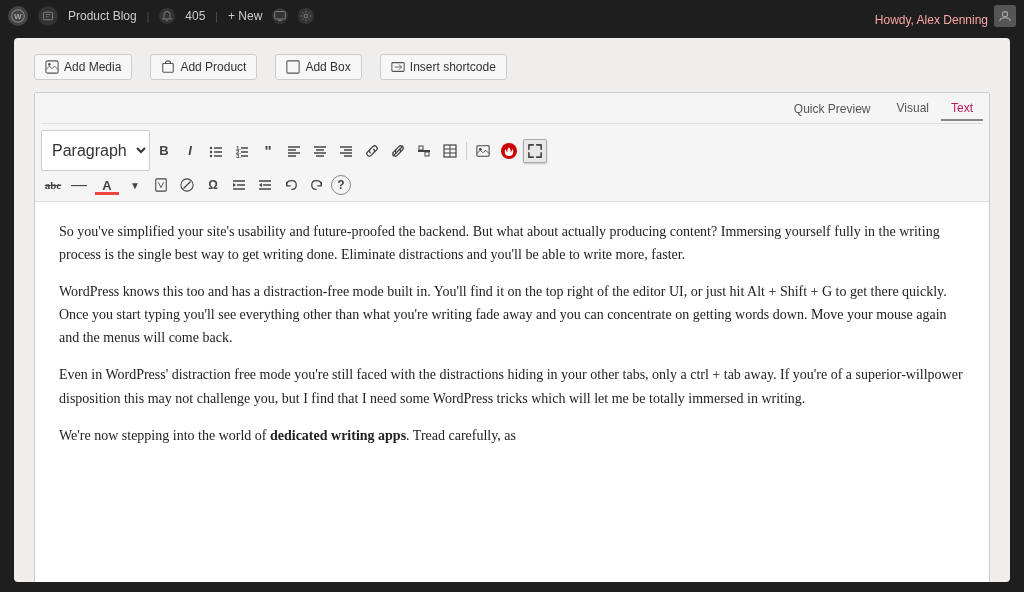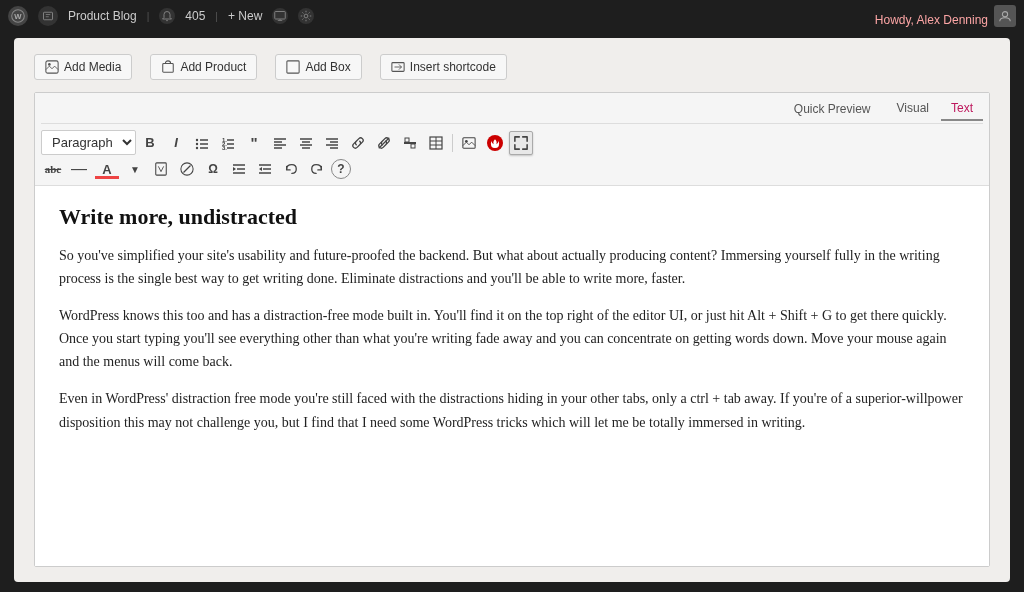--- a/index.html
+++ b/index.html
@@ -123,22 +123,22 @@
     .toolbar-row {
       display: flex;
       align-items: center;
       gap: 2px;
       flex-wrap: wrap;
     }
     .format-select {
       background: #fff;
       border: 1px solid #ccc;
       border-radius: 2px;
-      padding: 3px 6px;
-      font-size: 13px;
+      padding: 10px 6px;
+      font-size: 16px;
       color: #333;
       cursor: pointer;
     }
     .editor-tool-btn {
       background: transparent;
       border: none;
       border-radius: 2px;
       width: 24px;
       height: 24px;
       display: flex;
@@ -460,19 +460,21 @@
           <svg width="14" height="14" viewBox="0 0 16 16">
               <path d="M13 8 Q13 3 7 3 Q2 3 2 8 Q2 13 7 13" stroke="#444" fill="none" stroke-width="1.5" stroke-linecap="round"></path>
               <path d="M13 5 L13 9 L9 9" stroke="#444" fill="none" stroke-width="1.5" stroke-linecap="round" stroke-linejoin="round"></path>
             </svg>
         </button>
         <button class="editor-tool-btn" style="font-weight:bold; border:1px solid #888; border-radius:50%; width:20px; height:20px; font-size:12px;">?</button>
       </div>
     </div>
 
     <div class="editor-content">
-      <h2 class="content-heading">Write more, undistracted</h2>
       <p class="content-para">So you've simplified your site's usability and future-proofed the backend. But what about actually producing content? Immersing yourself fully in the writing process is the single best way to get writing done. Eliminate distractions and you'll be able to write more, faster.</p>
       <p class="content-para">WordPress knows this too and has a distraction-free mode built in. You'll find it on the top right of the editor UI, or just hit Alt + Shift + G to get there quickly. Once you start typing you'll see everything other than what you're writing fade away and you can concentrate on getting words down. Move your mouse again and the menus will come back.</p>
       <p class="content-para">Even in WordPress' distraction free mode you're still faced with the distractions hiding in your other tabs, only a ctrl + tab away. If you're of a superior-willpower disposition this may not challenge you, but I find that I need some WordPress tricks which will let me be totally immersed in writing.</p>
+      <p class="content-para">
+        <span>We're now stepping into the world of </span><strong>dedicated writing apps</strong><span>. Tread carefully, as</span>
+      </p>
     </div>
   </div>
 </div>
 
 </body></html>

